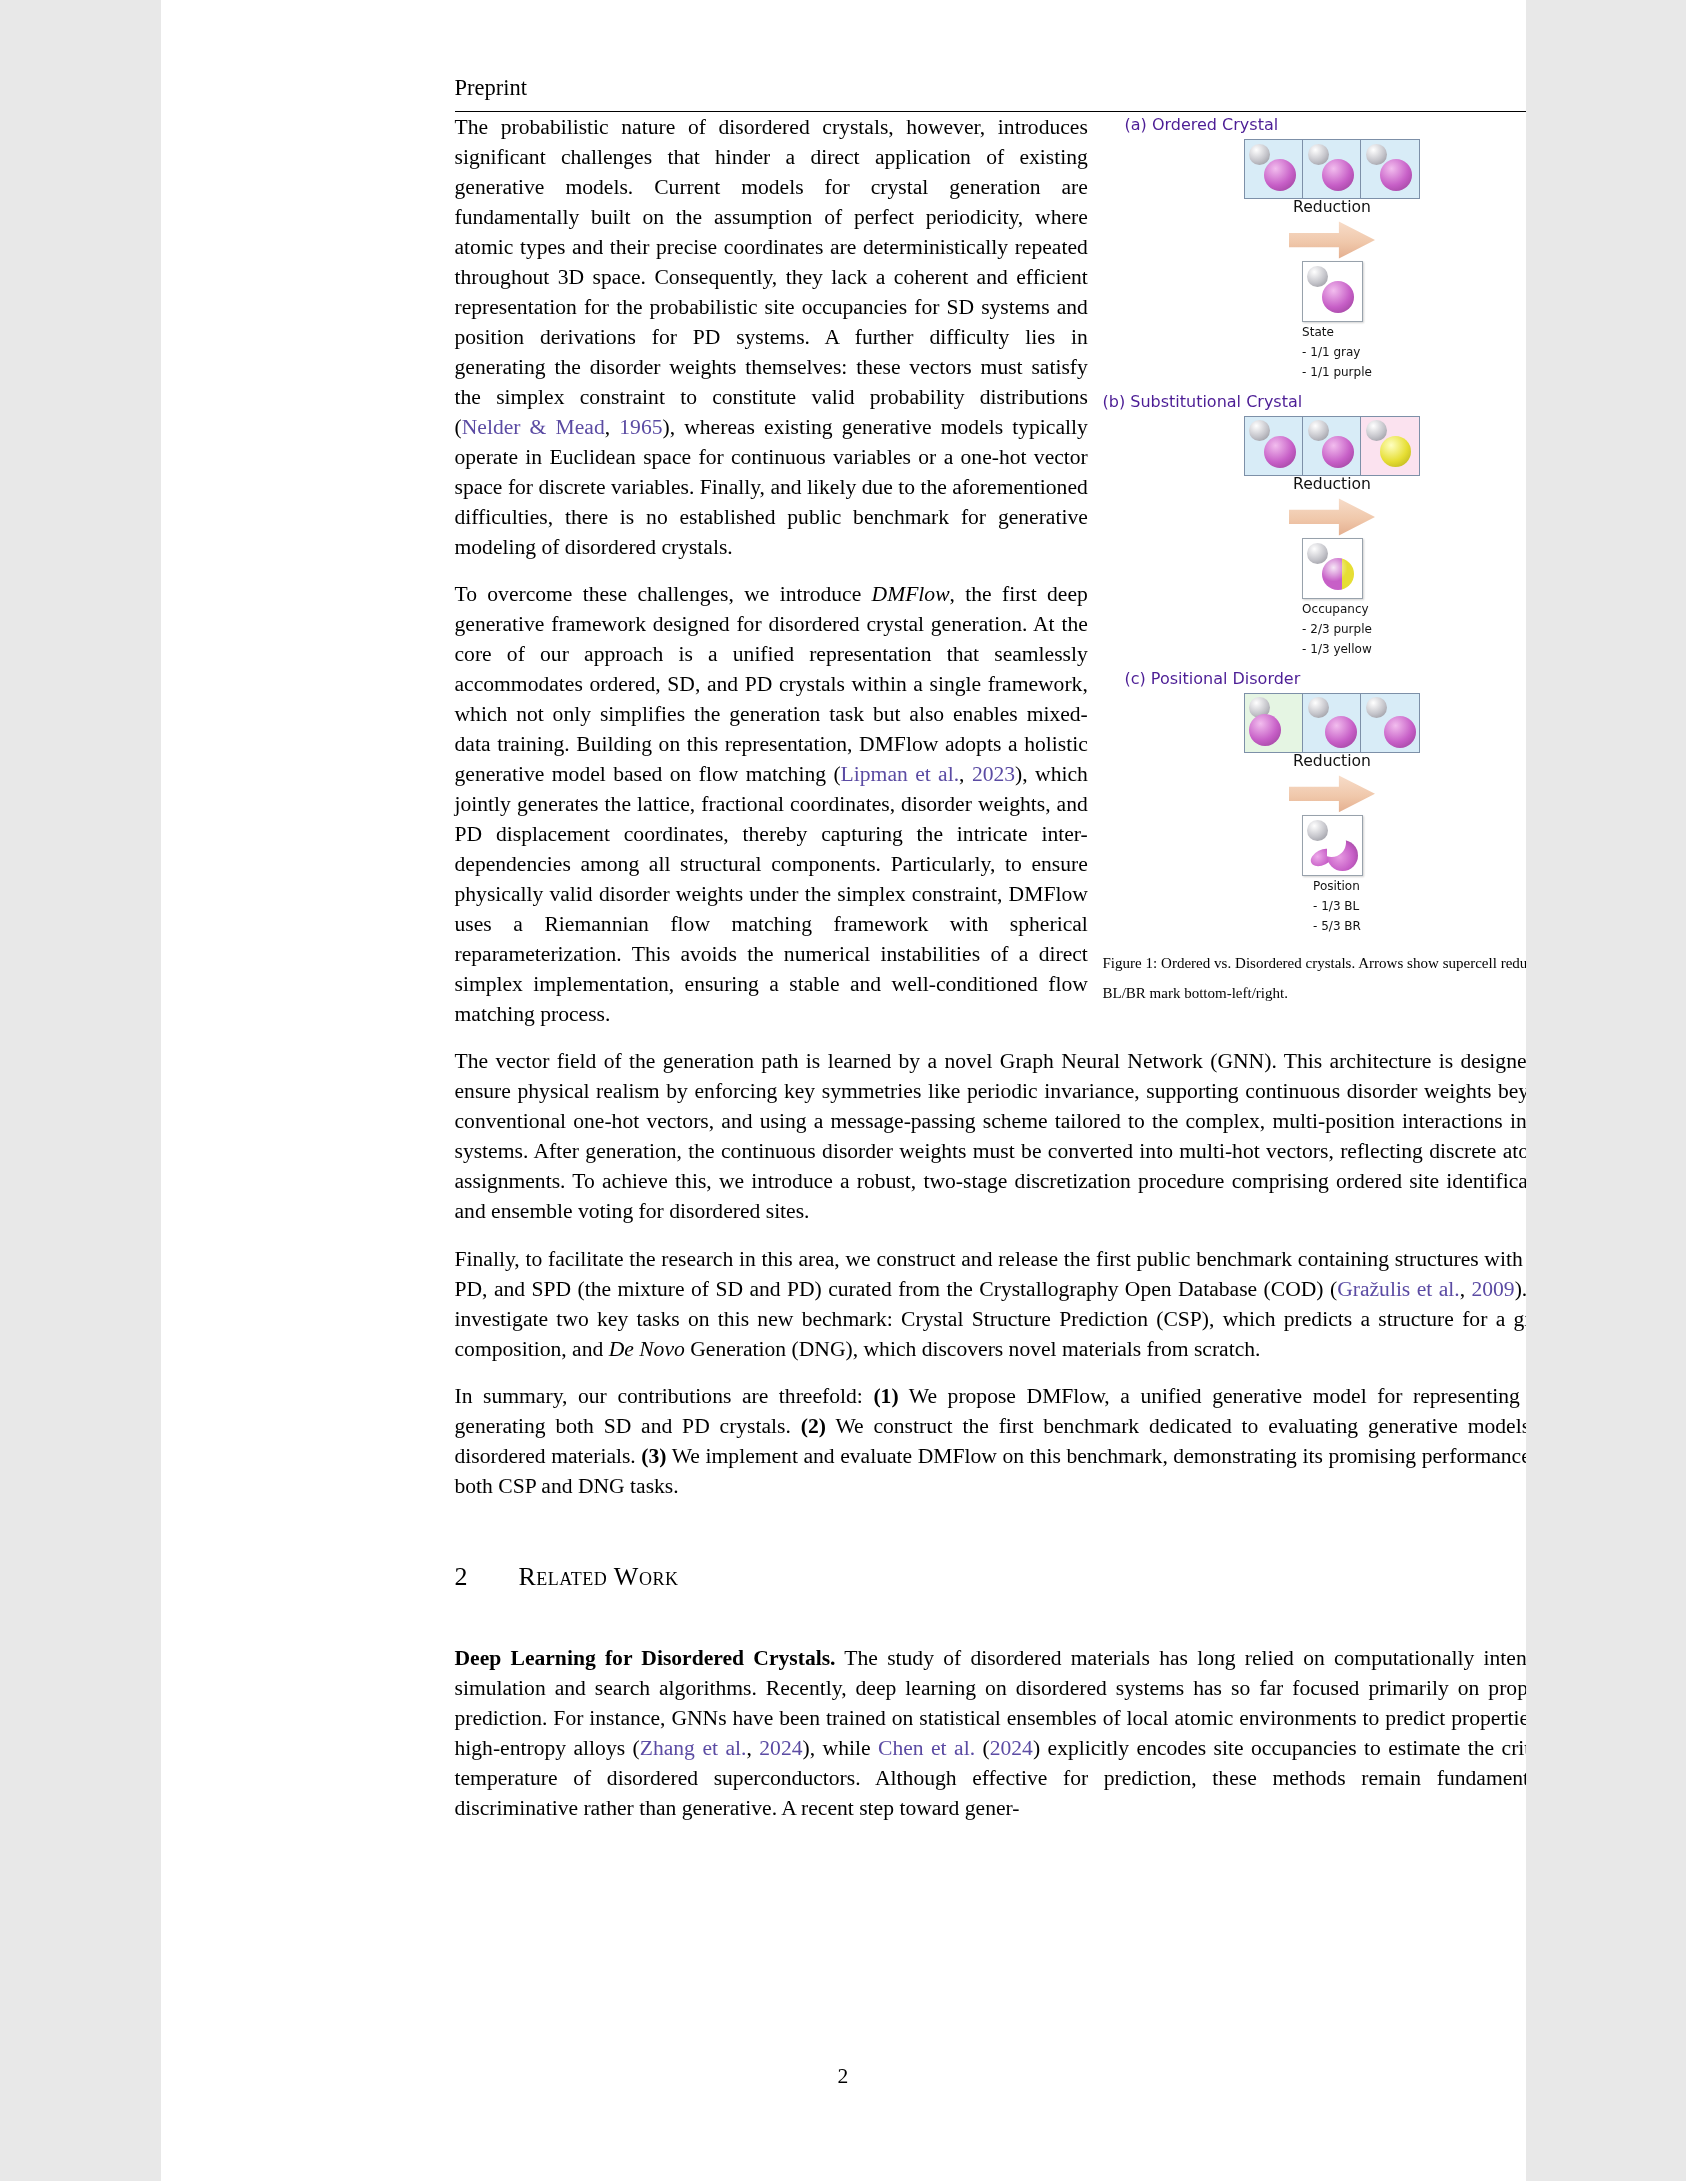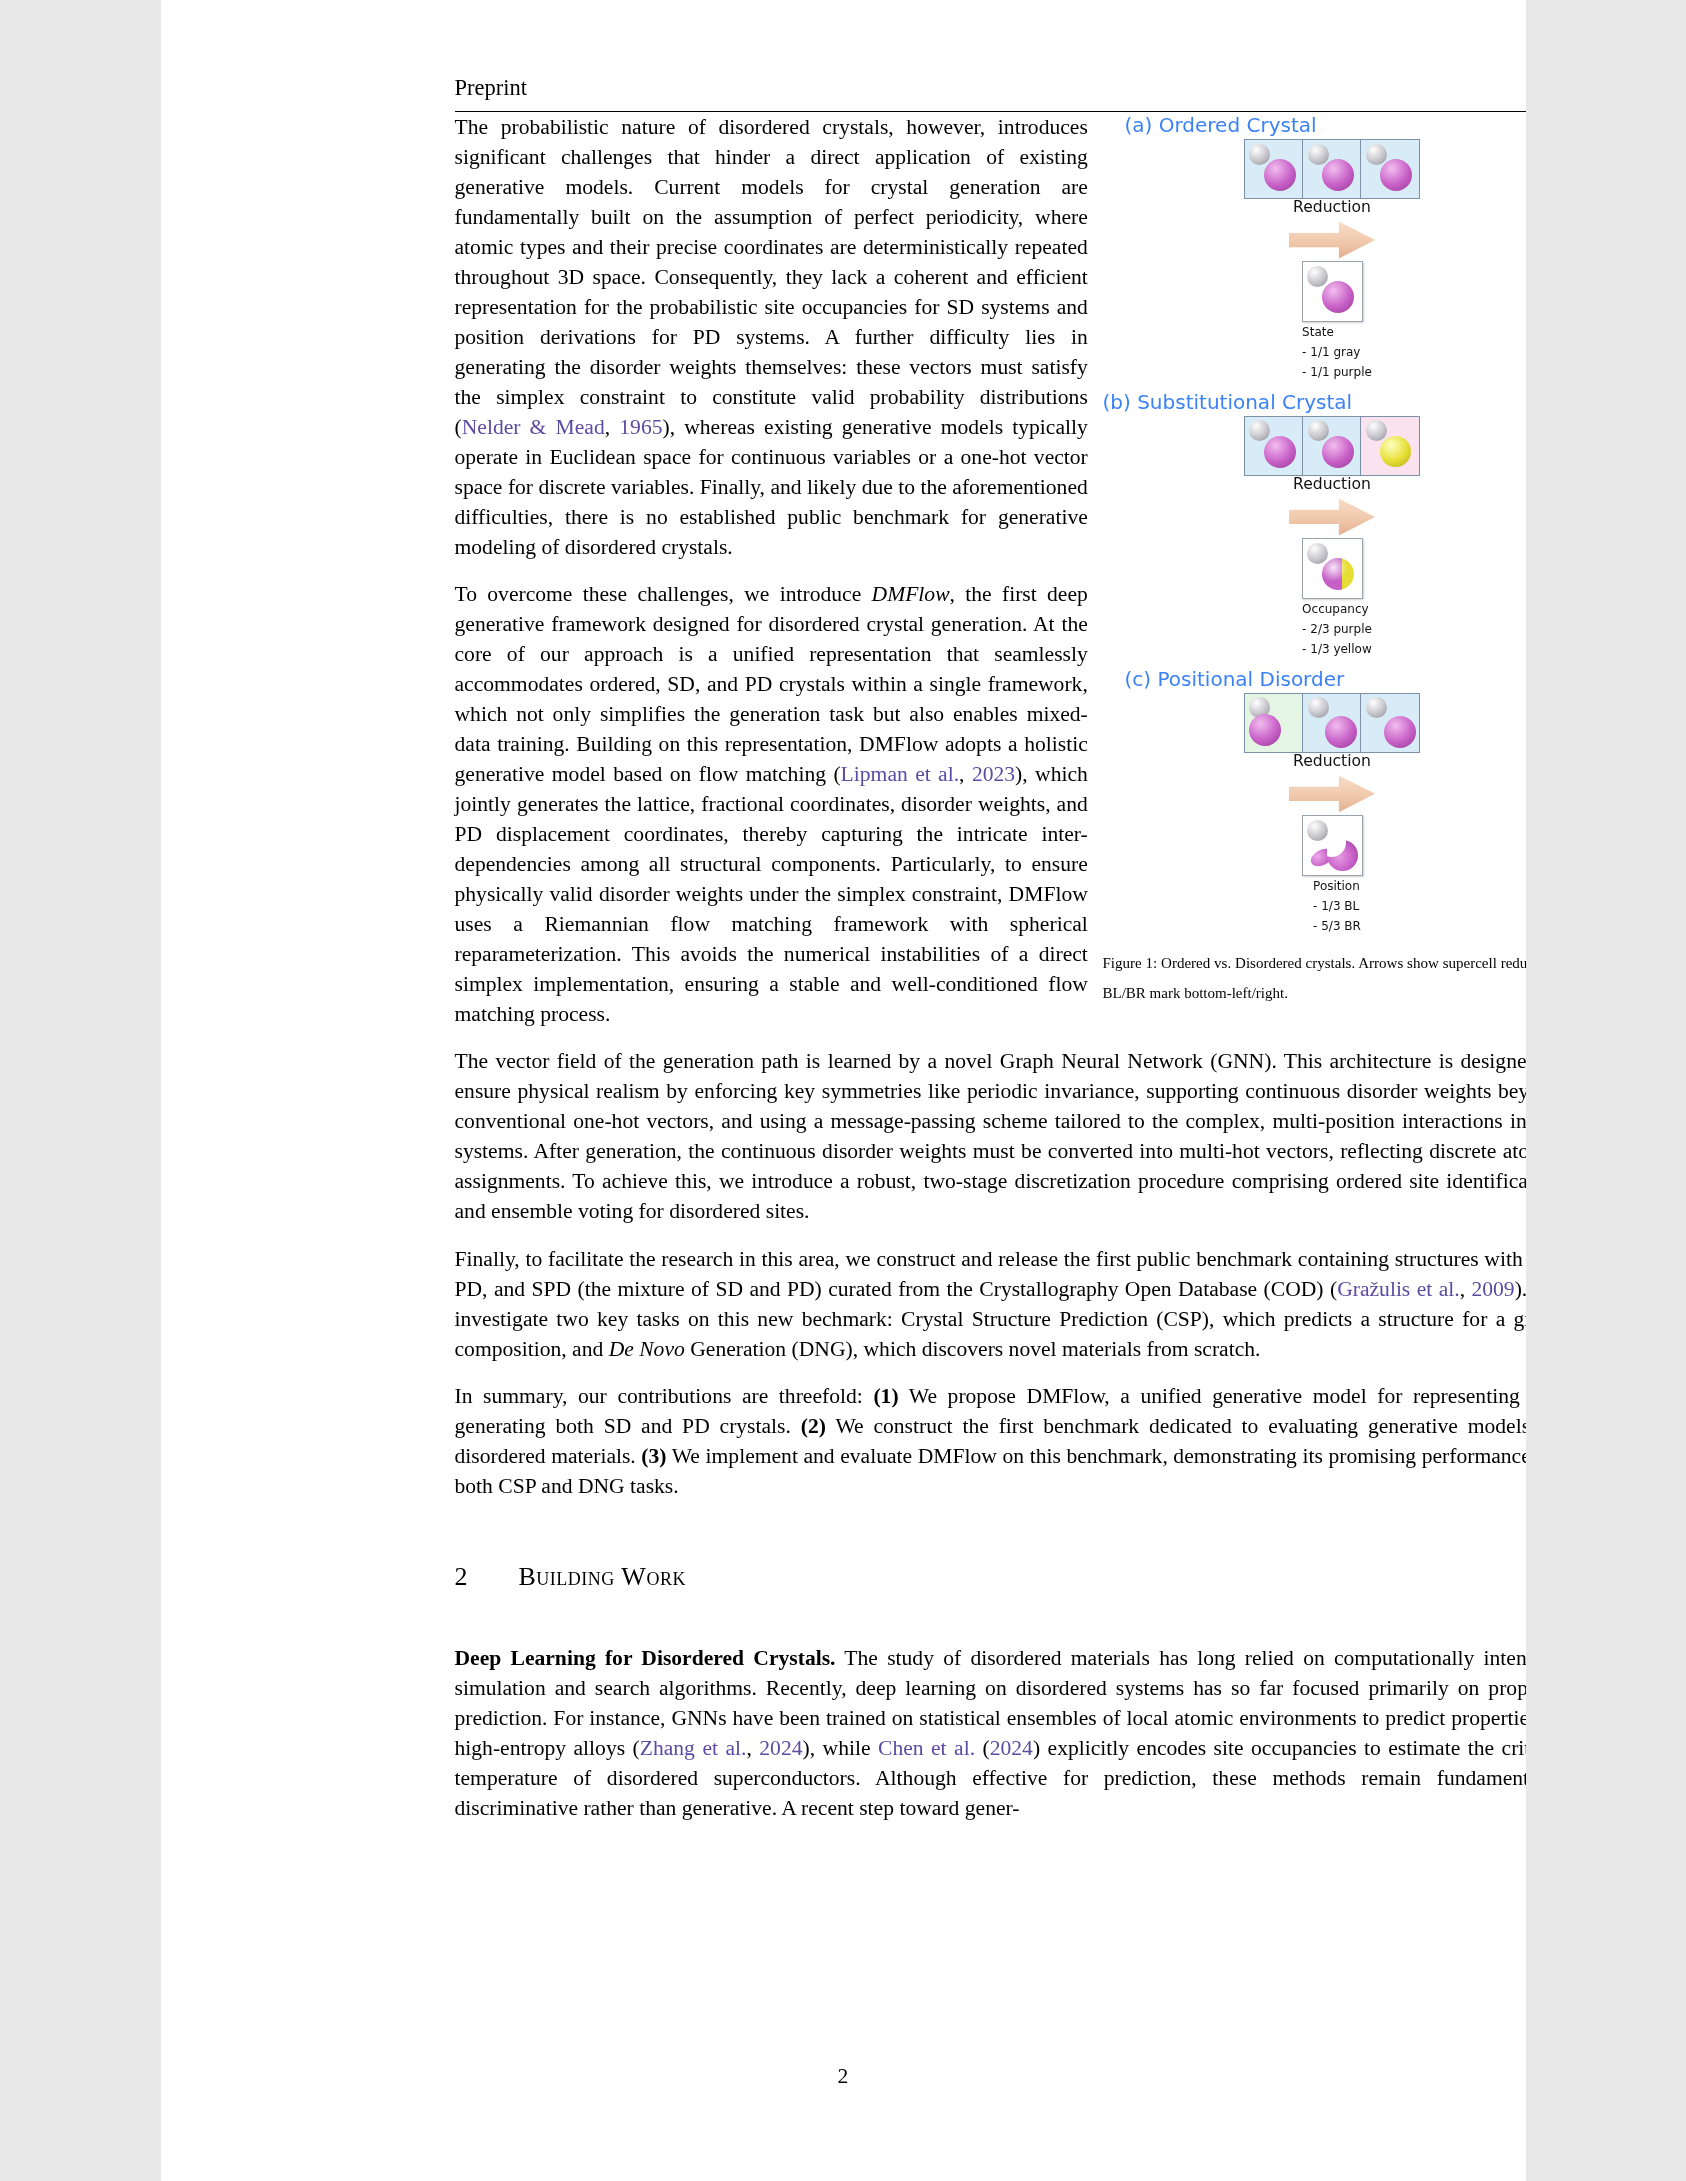--- a/index.html
+++ b/index.html
@@ -19,22 +19,22 @@
   }
   .first-para{margin-top:112px;}
   .cite{color:var(--link);cursor:pointer;}
   b{font-weight:bold;}
   i{font-style:italic;}
 
   
   .fig{float:right;width:459px;margin:3.7px 0 5.5px 14.7px;}
   .fig-panel{margin-bottom:10px;}
   .fig-label{
-    font-family:"DejaVu Sans", sans-serif;font-size:20px;line-height:20px;
-    margin-bottom:3.7px;color:#3b82f6;
+    font-family:"DejaVu Sans", sans-serif;font-size:16px;line-height:20px;
+    margin-bottom:3.7px;color:#4c1d95;
   }
   .fig-panel.indent .fig-label{margin-left:22px;}
   .fig-row{display:flex;align-items:center;flex-direction:column;}
   .cells{display:flex;}
   .cell{
     width:58px;height:58px;border:1.8px solid var(--cell-border);
     position:relative;margin-left:-1.8px;box-sizing:content-box;
   }
   .cell:first-child{margin-left:0;}
   .cell.bg-blue{background:var(--cell-blue);}
@@ -233,21 +233,21 @@
       <p class="para"><span>The probabilistic nature of disordered crystals, however, introduces significant challenges that hinder a direct application of existing generative models.  Current models for crystal generation are fundamentally built on the assumption of perfect periodicity, where atomic types and their precise coordinates are deterministically repeated throughout 3D space.  Consequently, they lack a coherent and efficient representation for the probabilistic site occupancies for SD systems and position derivations for PD systems. A further difficulty lies in generating the disorder weights themselves: these vectors must satisfy the simplex constraint to constitute valid probability distributions (</span><span class="cite">Nelder &amp; Mead</span><span>, </span><span class="cite">1965</span><span>), whereas existing generative models typically operate in Euclidean space for continuous variables or a one-hot vector space for discrete variables. Finally, and likely due to the aforementioned difficulties, there is no established public benchmark for generative modeling of disordered crystals.</span></p>
     </div>
 
     <p class="para"><span>To overcome these challenges, we introduce </span><i>DMFlow</i><span>, the first deep generative framework designed for disordered crystal generation. At the core of our approach is a unified representation that seamlessly accommodates ordered, SD, and PD crystals within a single framework, which not only simplifies the generation task but also enables mixed-data training. Building on this representation, DMFlow adopts a holistic generative model based on flow matching (</span><span class="cite">Lipman et al.</span><span>, </span><span class="cite">2023</span><span>), which jointly generates the lattice, fractional coordinates, disorder weights, and PD displacement coordinates, thereby capturing the intricate inter-dependencies among all structural components.  Particularly, to ensure physically valid disorder weights under the simplex constraint, DMFlow uses a Riemannian flow matching framework with spherical reparameterization. This avoids the numerical instabilities of a direct simplex implementation, ensuring a stable and well-conditioned flow matching process.</span></p>
     <p class="para"><span>The vector field of the generation path is learned by a novel Graph Neural Network (GNN). This architecture is designed to ensure physical realism by enforcing key symmetries like periodic invariance, supporting continuous disorder weights beyond conventional one-hot vectors, and using a message-passing scheme tailored to the complex, multi-position interactions in PD systems.  After generation, the continuous disorder weights must be converted into multi-hot vectors, reflecting discrete atomic assignments. To achieve this, we introduce a robust, two-stage discretization procedure comprising ordered site identification and ensemble voting for disordered sites.</span></p>
     <p class="para"><span>Finally, to facilitate the research in this area, we construct and release the first public benchmark containing structures with SD, PD, and SPD (the mixture of SD and PD) curated from the Crystallography Open Database (COD) (</span><span class="cite">Gražulis et al.</span><span>, </span><span class="cite">2009</span><span>).  We investigate two key tasks on this new bechmark: Crystal Structure Prediction (CSP), which predicts a structure for a given composition, and </span><i>De Novo</i><span> Generation (DNG), which discovers novel materials from scratch.</span></p>
     <p class="para"><span>In summary, our contributions are threefold: </span><b>(1)</b><span> We propose DMFlow, a unified generative model for representing and generating both SD and PD crystals.  </span><b>(2)</b><span> We construct the first benchmark dedicated to evaluating generative models on disordered materials. </span><b>(3)</b><span> We implement and evaluate DMFlow on this benchmark, demonstrating its promising performance for both CSP and DNG tasks.</span></p>
 
     <h2 class="section">
       <span class="sec-num">2</span>
-      <span class="sec-title">Building Work</span>
+      <span class="sec-title">Related Work</span>
     </h2>
 
     <p class="para"><b>Deep Learning for Disordered Crystals.</b><span>  The study of disordered materials has long relied on computationally intensive simulation and search algorithms.  Recently, deep learning on disordered systems has so far focused primarily on property prediction.  For instance, GNNs have been trained on statistical ensembles of local atomic environments to predict properties of high-entropy alloys (</span><span class="cite">Zhang et al.</span><span>, </span><span class="cite">2024</span><span>), while </span><span class="cite">Chen et al.</span><span> (</span><span class="cite">2024</span><span>) explicitly encodes site occupancies to estimate the critical temperature of disordered superconductors.  Although effective for prediction, these methods remain fundamentally discriminative rather than generative.  A recent step toward gener-</span></p>
   </div>
 
   <div class="page-number">2</div>
 </div>
 
 
 </body></html>

